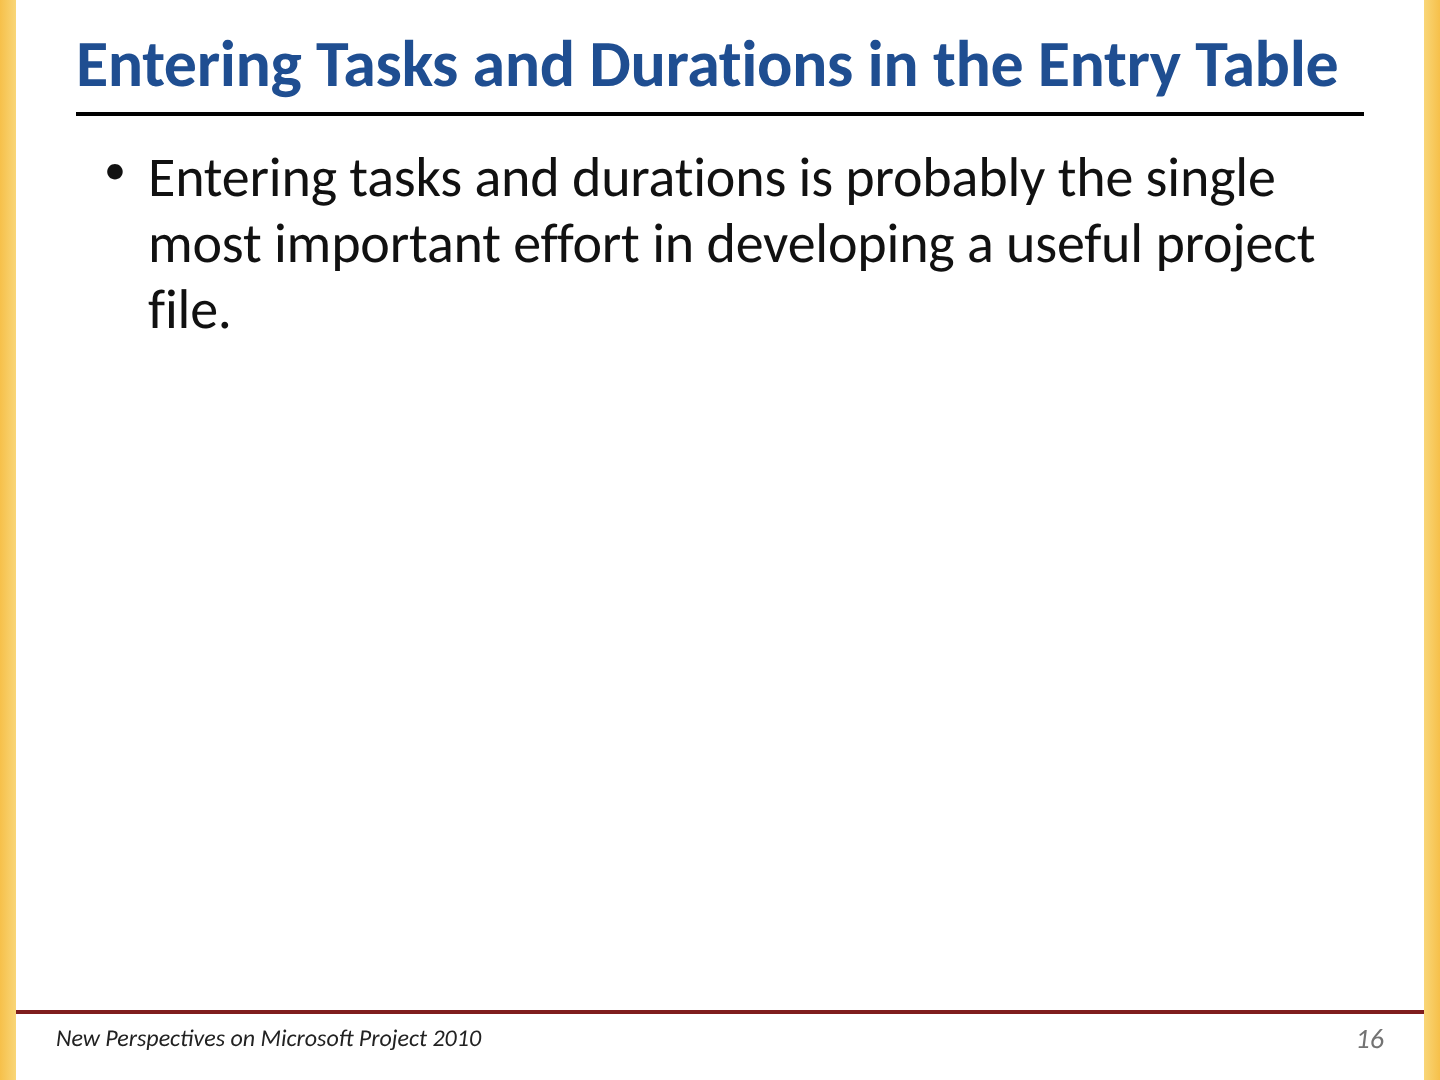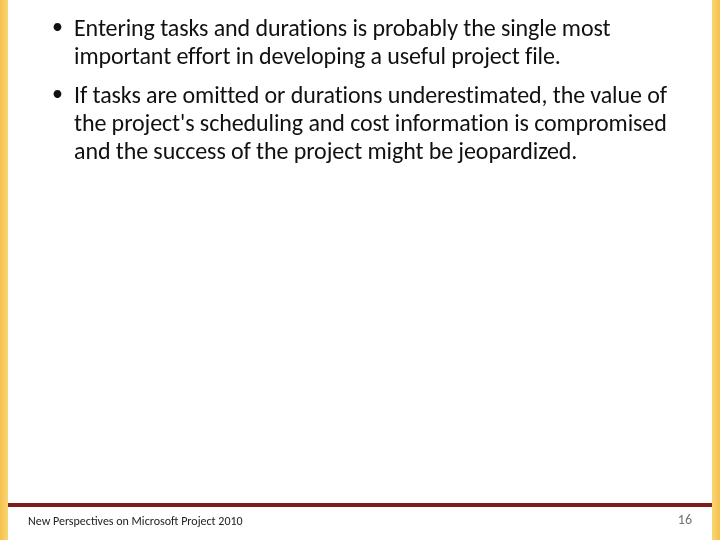--- a/index.html
+++ b/index.html
@@ -37,63 +37,64 @@
     border-bottom: 2px solid #000;
     margin-bottom: 14px;
     letter-spacing: -0.2px;
   }
   .body {
     flex: 1;
     padding-left: 8px;
   }
   .bullets {
     list-style: none;
-    font-size: 24px;
+    font-size: 28px;
     color: #111;
     line-height: 1.18;
   }
   .bullets > li {
     position: relative;
     padding-left: 28px;
     margin-bottom: 10px;
     letter-spacing: -0.1px;
   }
   .bullets > li::before {
     content: "•";
     position: absolute;
     left: 6px;
     top: 0;
     color: #111;
     font-size: 22px;
   }
   .footer {
     position: absolute;
     left: 8px; right: 8px; bottom: 12px;
-    border-top: 4px solid #7f1d1d;
+    border-top: 2px solid #7f1d1d;
     padding: 4px 20px 0 20px;
     display: flex;
     justify-content: space-between;
-    align-items: flex-end;
+    align-items: center;
     font-size: 12px;
     color: #222;
+    font-style: italic;
   }
   .pageno { color: #737373; font-weight: 400; font-size: 14px; }
 </style>
 </head>
 <body>
 
 <div class="edge-left"></div>
 <div class="edge-right"></div>
 
 <div class="slide">
+  <h1 class="title">Entering Tasks and Durations in the Entry Table</h1>
 
   <div class="body">
     <ul class="bullets">
       <li>Entering tasks and durations is probably the single most important effort in developing a useful project file.</li>
-      <li>If tasks are omitted or durations underestimated, the value of the project's scheduling and cost information is compromised and the success of the project might be jeopardized.</li>
     </ul>
   </div>
 </div>
 
 <div class="footer">
   <span>New Perspectives on Microsoft Project 2010</span>
   <span class="pageno">16</span>
 </div>
 
 </body></html>

